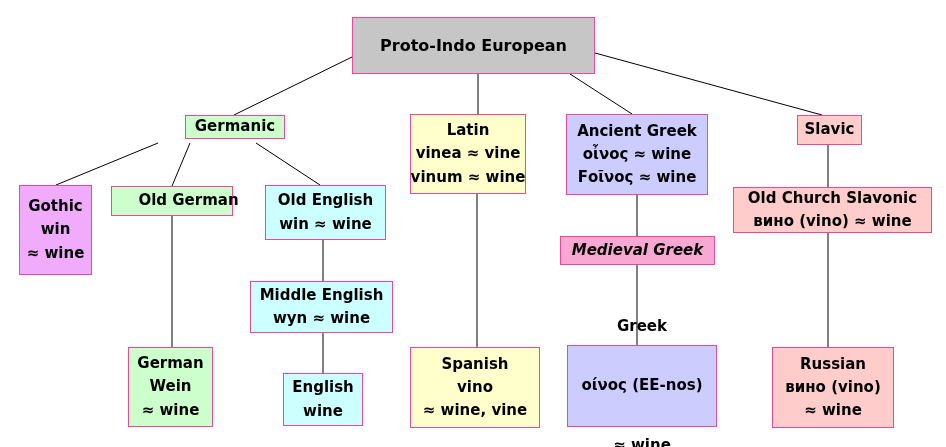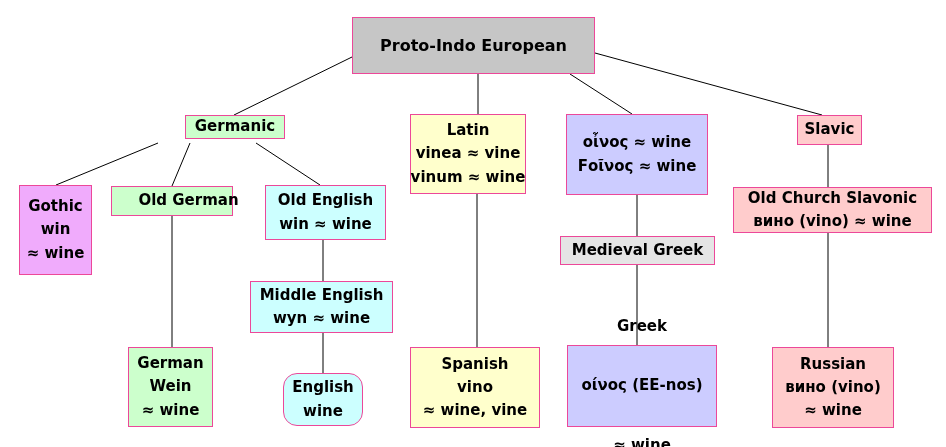--- a/index.html
+++ b/index.html
@@ -71,39 +71,40 @@
         <span class="node-line">≈ wine</span>
       </div>
       <div class="node" style="left: 265px; top: 185px; width: 121px; height: 55px; background: rgb(204, 255, 255);">
         <span class="node-line">Old English</span>
         <span class="node-line">win ≈ wine</span>
       </div>
       <div class="node" style="left: 250px; top: 281px; width: 143px; height: 52px; background: rgb(204, 255, 255);">
         <span class="node-line">Middle English</span>
         <span class="node-line">wyn ≈ wine</span>
       </div>
-      <div class="node" style="left: 283px; top: 373px; width: 80px; height: 53px; background: rgb(204, 255, 255); border-radius: 14px;">
+      <div class="node" style="left: 283px; top: 373px; width: 80px; height: 53px; background: rgb(204, 255, 255);">
         <span class="node-line">English</span>
         <span class="node-line">wine</span>
       </div>
       <div class="node" style="left: 410px; top: 114px; width: 116px; height: 80px; background: rgb(255, 255, 204);">
         <span class="node-line">Latin</span>
         <span class="node-line">vinea ≈ vine</span>
         <span class="node-line">vinum ≈ wine</span>
       </div>
       <div class="node" style="left: 410px; top: 347px; width: 130px; height: 81px; background: rgb(255, 255, 204);">
         <span class="node-line">Spanish</span>
         <span class="node-line">vino</span>
         <span class="node-line">≈ wine, vine</span>
       </div>
       <div class="node" style="left: 566px; top: 114px; width: 142px; height: 81px; background: rgb(204, 204, 255);">
+        <span class="node-line">Ancient Greek</span>
         <span class="node-line">οἶνος ≈ wine</span>
         <span class="node-line">Ϝοῖνος ≈ wine</span>
       </div>
-      <div class="node" style="left: 560px; top: 236px; width: 155px; height: 29px; background: #e5e5e5;">
+      <div class="node" style="left: 560px; top: 236px; width: 155px; height: 29px; background: #f9a8d4; font-style: italic;">
         <span class="node-line">Medieval Greek</span>
       </div>
       <div class="node" style="left: 567px; top: 345px; width: 150px; height: 82px; background: rgb(204, 204, 255); gap: 36px;">
         <span class="node-line">Greek</span>
         <span class="node-line">οίνος (EE-nos)</span>
         <span class="node-line">≈ wine</span>
       </div>
       <div class="node" style="left: 797px; top: 115px; width: 65px; height: 30px; background: rgb(255, 204, 204);">
         <span class="node-line">Slavic</span>
       </div>

